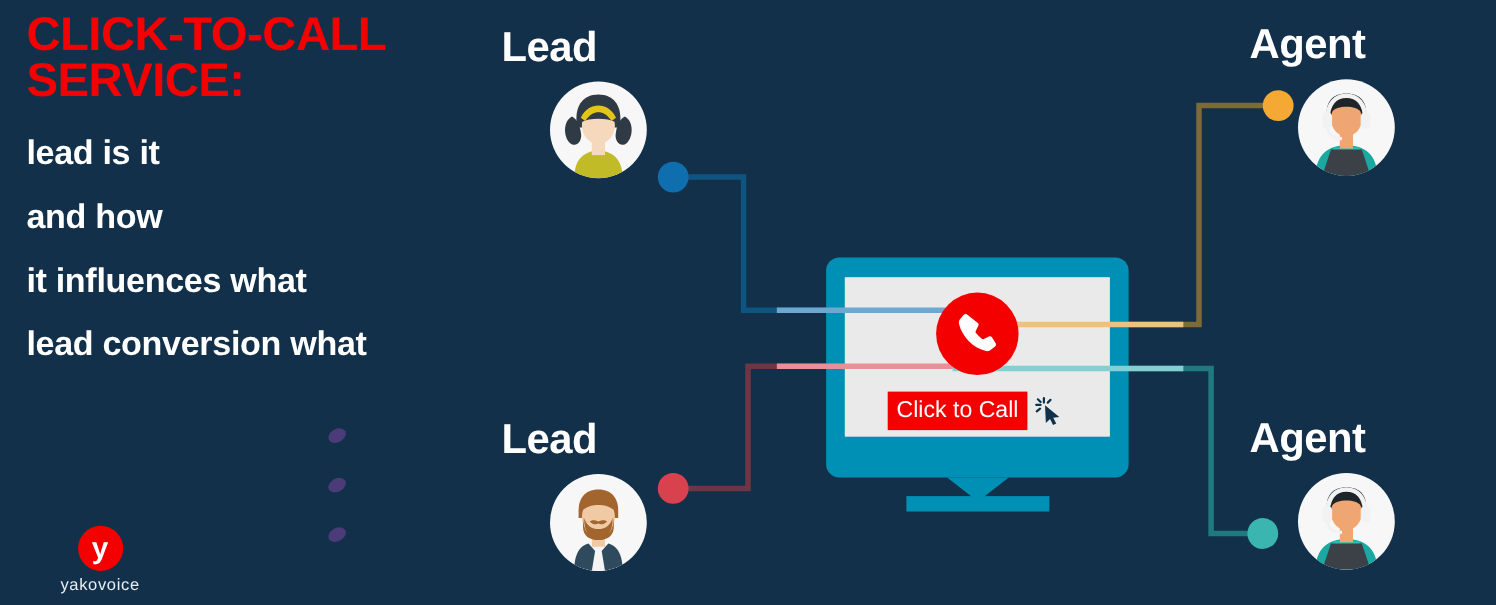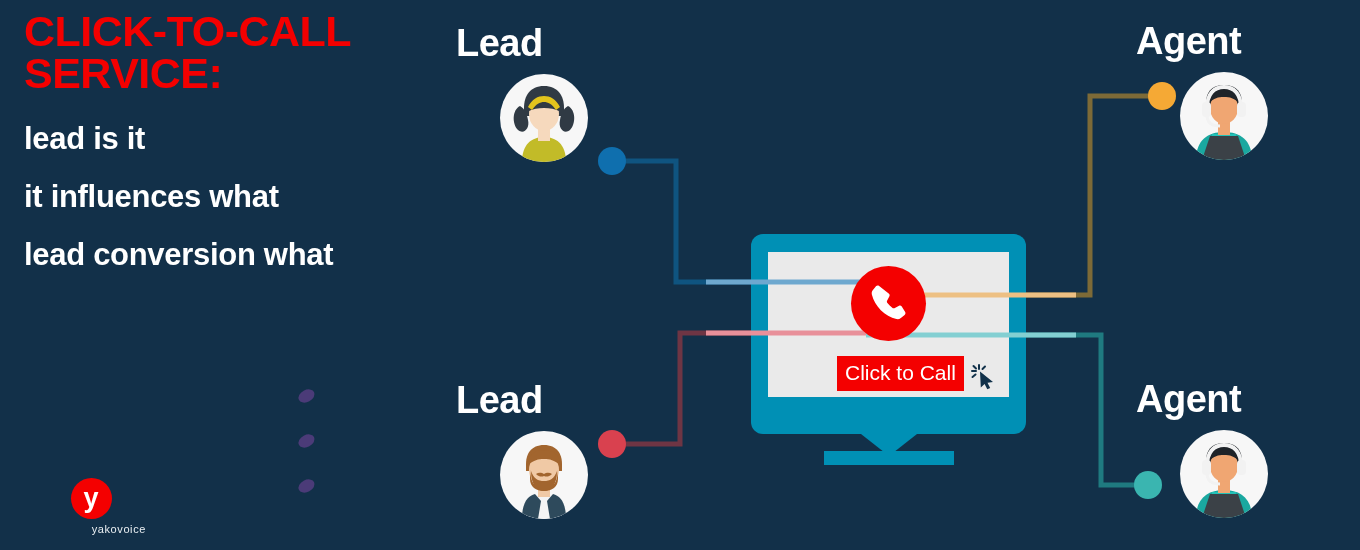--- a/index.html
+++ b/index.html
@@ -51,21 +51,21 @@
     width:41px;height:41px;border-radius:50%;
     background:#f40000;margin:0 auto;
     position:relative;
   }
   .logo-y{
     position:absolute;left:0;right:0;top:50%;
     transform:translateY(-52%);
     color:#ffffff;font-size:27px;font-weight:bold;line-height:1;
   }
   .logo-text{
-    color:#e9eef2;font-size:11px;margin-top:4px;letter-spacing:0.6px;text-align:right;
+    color:#e9eef2;font-size:15px;margin-top:4px;letter-spacing:0.6px;
   }
 
   
   .node{position:absolute;}
   .node-label{
     color:#ffffff;font-size:38px;font-weight:bold;
     letter-spacing:-0.5px;line-height:1;
     text-align:left;width:176px;
   }
   .avatar{
@@ -100,21 +100,21 @@
   }
 
   
   .phone-badge{
     position:absolute;left:100px;top:32px;width:75px;height:75px;
     border-radius:50%;background:#f40000;z-index:6;
   }
   .phone-badge svg{position:absolute;left:16px;top:16px;}
 
   
-  .ctc-wrap{position:absolute;left:86px;top:122px;z-index:7;display:flex;align-items:flex-end;}
+  .ctc-wrap{position:absolute;left:56px;top:122px;z-index:7;display:flex;align-items:flex-start;}
   .ctc-btn{
     background:#f40000;color:#ffffff;
     font-size:21px;line-height:1;
     padding:6px 8px 8px 8px;
     white-space:nowrap;
     font-family:"Liberation Sans", sans-serif;
   }
   .cursor{margin-left:5px;position:relative;top:3px;}
 
   
@@ -128,20 +128,21 @@
 
 <div class="stage">
 
   <div class="left-text">
     <h1 class="title">
       <span class="title-line">CLICK-TO-CALL</span>
       <span class="title-line">SERVICE:</span>
     </h1>
     <p class="subtitle">
       <span class="sub-line">lead is it</span>
+      <span class="sub-line">and how</span>
       <span class="sub-line">it influences what</span>
       <span class="sub-line">lead conversion what</span>
     </p>
   </div>
 
   <div class="decor-dots">
     <div class="decor-dot"></div>
     <div class="decor-dot"></div>
     <div class="decor-dot"></div>
   </div>

